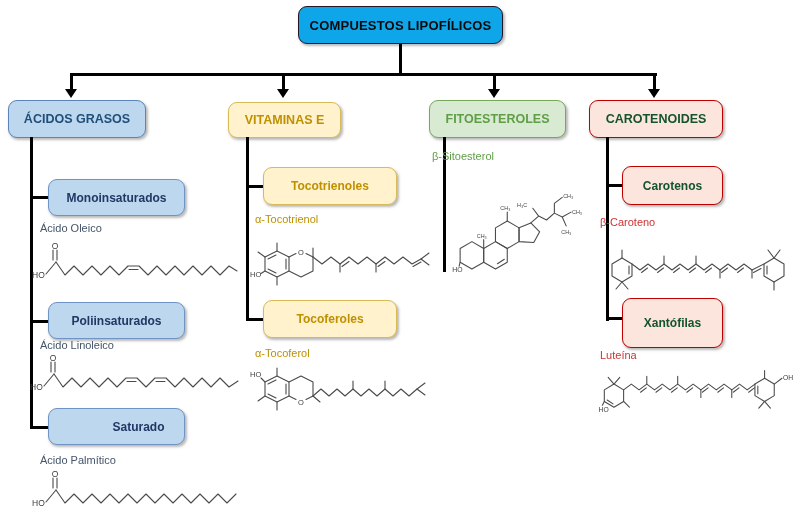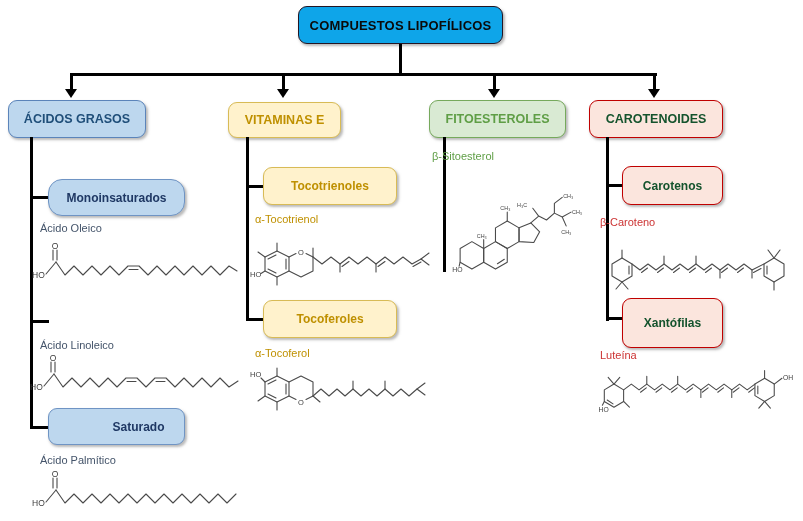--- a/index.html
+++ b/index.html
@@ -76,25 +76,28 @@
   <div class="line" style="left:246px; top:137px; width:3px; height:184px;"></div>
   <div class="line" style="left:246px; top:185px; width:18px; height:3px;"></div>
   <div class="line" style="left:246px; top:318px; width:18px; height:3px;"></div>
 
   <div class="line" style="left:443px; top:137px; width:3px; height:135px;"></div>
 
   <div class="line" style="left:606px; top:137px; width:3px; height:184px;"></div>
   <div class="line" style="left:606px; top:184px; width:17px; height:3px;"></div>
   <div class="line" style="left:606px; top:317px; width:17px; height:3px;"></div>
 
-  <div class="node c-blue2 sub" style="left:48px; top:179px; width:137px; height:37px;border-radius:14px;">
+  <div class="node c-blue2 sub" style="left:48px; top:179px; width:137px; height:37px;">
     <span>Monoinsaturados</span>
   </div>
   <div class="lbl lbl-blue" style="left:40px; top:222px; width:152px;">Ácido Oleico</div>
 
+  <div class="node c-blue2 sub" style="left:48px; top:302px; width:137px; height:37px;">
+    <span>Poliinsaturados</span>
+  </div>
   <div class="lbl lbl-blue" style="left:40px; top:339px; width:152px;">Ácido Linoleico</div>
 
   <div class="node c-blue2 sub" style="left:48px; top:408px; width:137px; height:37px;padding-left:44px;">
     <span>Saturado</span>
   </div>
   <div class="lbl lbl-blue" style="left:40px; top:454px; width:152px;">Ácido Palmítico</div>
 
   <div class="node c-yellow sub" style="left:263px; top:167px; width:134px; height:38px;">
     <span>Tocotrienoles</span>
   </div>

